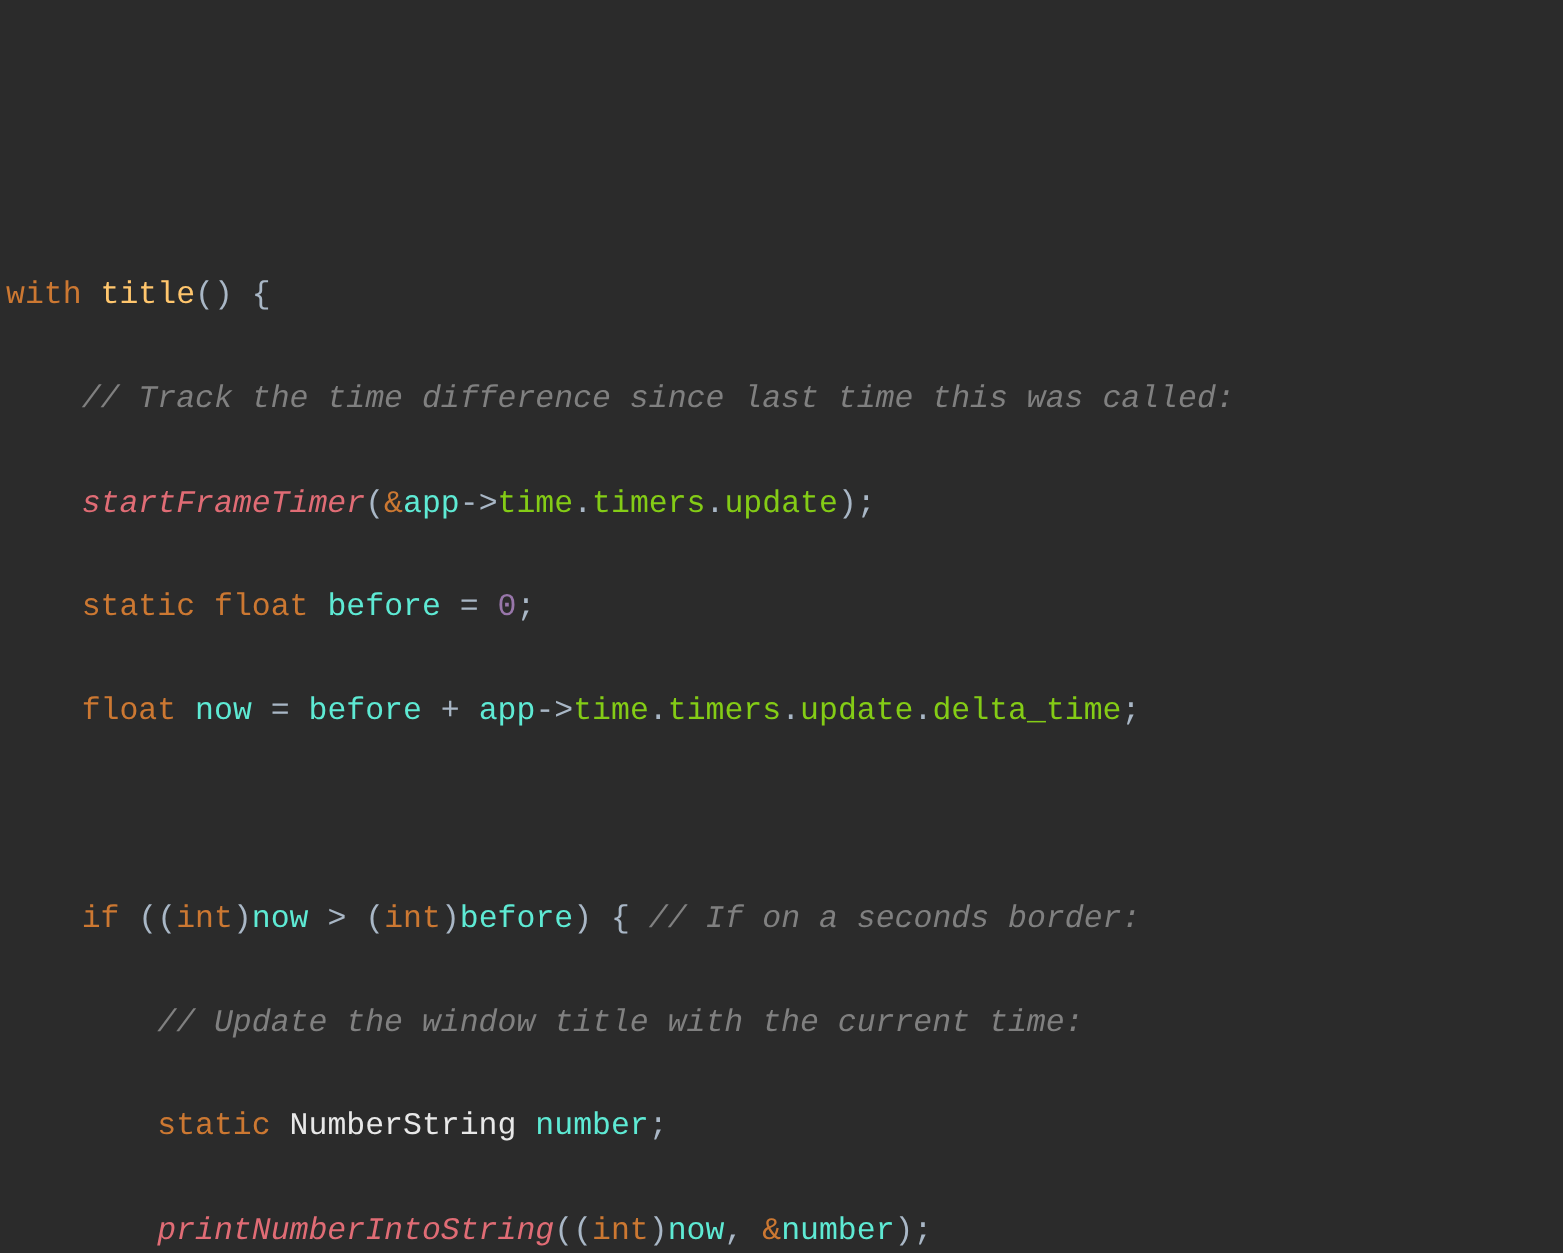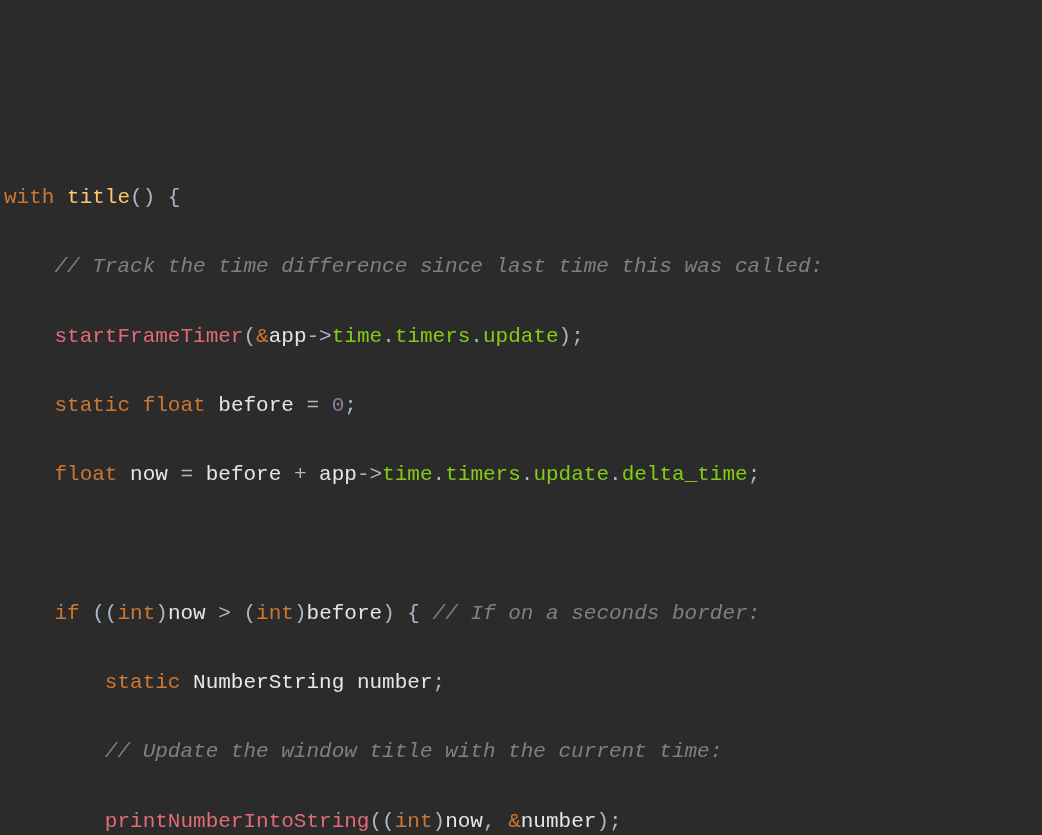--- a/index.html
+++ b/index.html
@@ -20,22 +20,22 @@
   .code-container {
     position: relative;
   }
   .line {
     display: block;
     position: relative;
   }
   
   .kw { color: #cc7832; } 
   .fn { color: #ffc66d; } 
-  .fn-red { color: #e06c75; } 
-  .var-light { color: #e5e5e5; } 
+  .fn-red { color: #e06c75; font-style: italic; } 
+  .var-light { color: #5eead4; } 
   .member { color: #84cc16; } 
   .comment { color: #808080; font-style: italic; } 
   .punct { color: #a9b7c6; } 
   .num { color: #9876aa; } 
   .arrow { color: #a9b7c6; }
   .amp { color: #cc7832; }
   .white { color: #e8e8e8; }
 </style>
 </head>
 <body>
@@ -43,22 +43,22 @@
 
 
 <div class="code-container">
 <span class="line"><span class="kw">with</span> <span class="fn">title</span><span class="punct">(</span><span class="punct">)</span><span class="punct"> {</span></span>
 <span class="line">    <span class="comment">// Track the time difference since last time this was called:</span></span>
 <span class="line">    <span class="fn-red">startFrameTimer</span><span class="punct">(</span><span class="amp">&amp;</span><span class="var-light">app</span><span class="arrow">-&gt;</span><span class="member">time</span><span class="punct">.</span><span class="member">timers</span><span class="punct">.</span><span class="member">update</span><span class="punct">)</span><span class="punct">;</span></span>
 <span class="line">    <span class="kw">static</span> <span class="kw">float</span> <span class="var-light">before</span><span class="punct"> = </span><span class="num">0</span><span class="punct">;</span></span>
 <span class="line">    <span class="kw">float</span> <span class="var-light">now</span><span class="punct"> = </span><span class="var-light">before</span><span class="punct"> + </span><span class="var-light">app</span><span class="arrow">-&gt;</span><span class="member">time</span><span class="punct">.</span><span class="member">timers</span><span class="punct">.</span><span class="member">update</span><span class="punct">.</span><span class="member">delta_time</span><span class="punct">;</span></span>
 <span class="line"> </span>
 <span class="line">    <span class="kw">if</span><span class="punct"> ((</span><span class="kw">int</span><span class="punct">)</span><span class="var-light">now</span><span class="punct"> &gt; </span><span class="punct">(</span><span class="kw">int</span><span class="punct">)</span><span class="var-light">before</span><span class="punct">) {</span><span class="comment"> // If on a seconds border:</span></span>
+<span class="line">        <span class="comment">// Update the window title with the current time:</span></span>
 <span class="line">        <span class="kw">static</span> <span class="white">NumberString</span> <span class="var-light">number</span><span class="punct">;</span></span>
-<span class="line">        <span class="comment">// Update the window title with the current time:</span></span>
 <span class="line">        <span class="fn-red">printNumberIntoString</span><span class="punct">((</span><span class="kw">int</span><span class="punct">)</span><span class="var-light">now</span><span class="punct">, </span><span class="amp">&amp;</span><span class="var-light">number</span><span class="punct">)</span><span class="punct">;</span></span>
 
 
 
 
 
 
 
 
 

